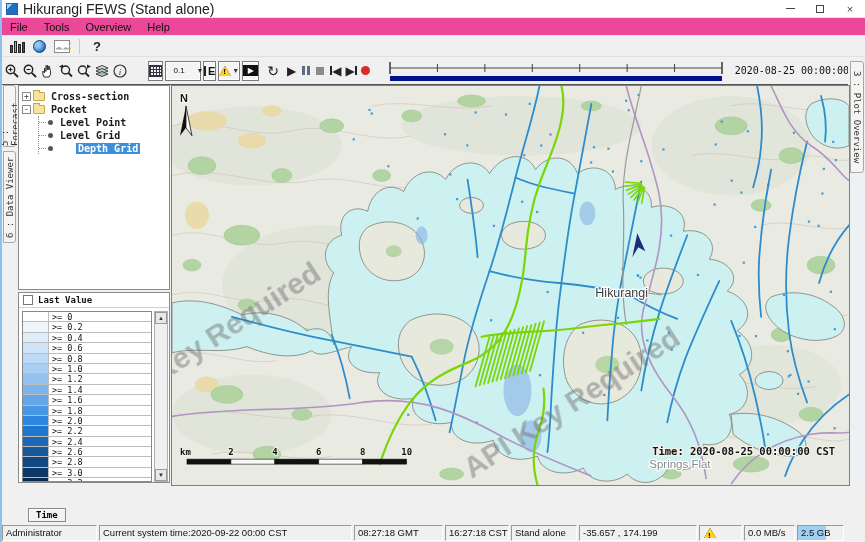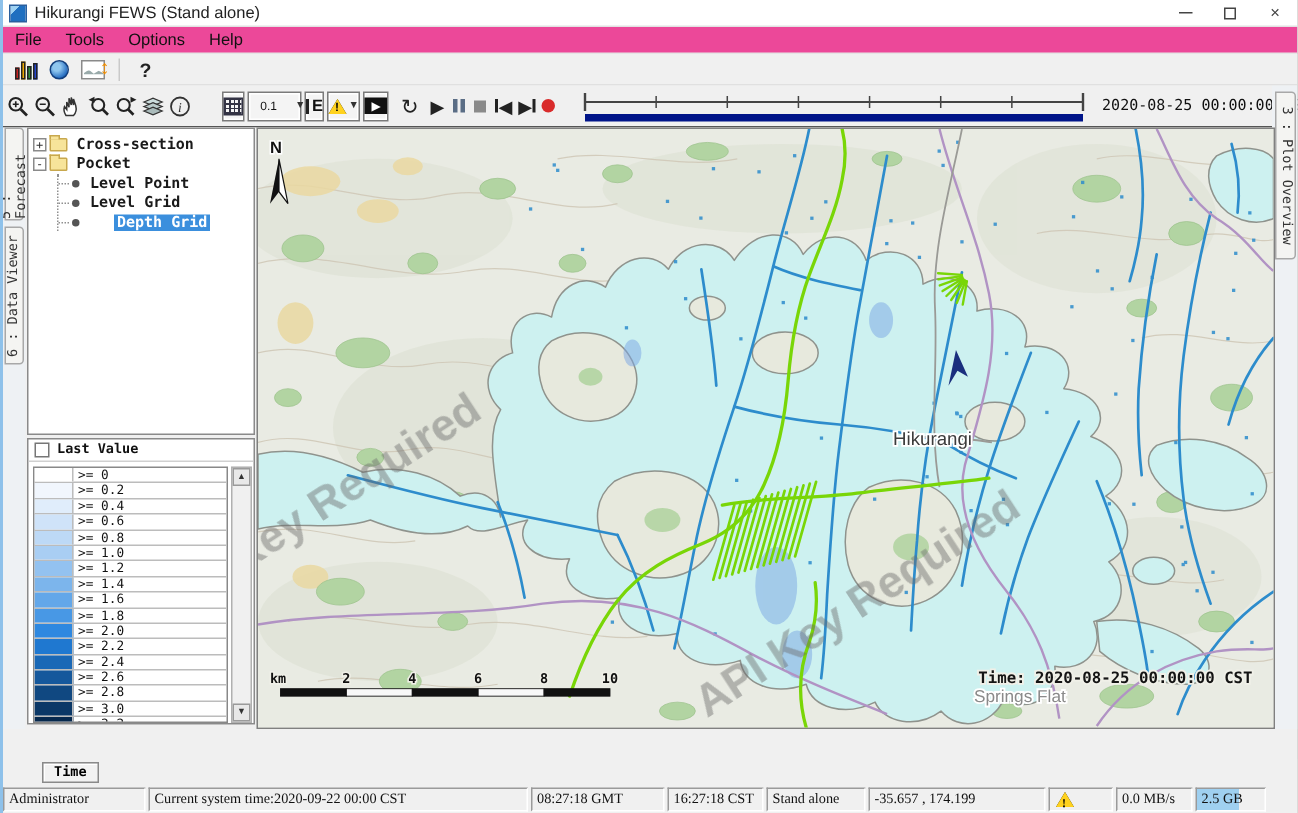--- a/index.html
+++ b/index.html
@@ -8,21 +8,21 @@
   #window {
     position:relative; width:865px; height:542px; background:#f0f0f0;
     border-left:2px solid #8ec1ea; overflow:hidden;
     font-size:11px; color:#111;
   }
   
   .titlebar { position:absolute; left:0; top:0; right:0; height:18px; background:#ffffff;
     display:flex; align-items:center; border-bottom:1px solid #e2e2e2;}
   .app-icon { width:12px; height:12px; margin:0 5px 0 4px;
     background:linear-gradient(135deg,#9fd2f2 0 30%,#1f6fc0 30% 100%); border:1px solid #2a5f9e; }
-  .title-text { font-size:11px; color:#222; }
+  .title-text { font-size:14px; color:#222; }
   .win-controls { margin-left:auto; display:flex; height:100%; }
   .win-btn { width:30px; height:100%; display:flex; align-items:center; justify-content:center; color:#444; font-size:11px; }
   .min-glyph { width:9px; height:1px; background:#444; display:inline-block; }
   .max-glyph { width:8px; height:8px; border:1px solid #444; display:inline-block; }
   
   .menubar { position:absolute; left:0; top:18px; right:0; height:18px; background:#ec4899;
     display:flex; align-items:center; gap:0; border-bottom:1px solid #e5e5e5;}
   .menu-item { padding:0 8px; font-size:11px; color:#111; }
   
   .toolbar1 { position:absolute; left:0; top:36px; right:0; height:21px; background:#f0f0f0;
@@ -121,21 +121,21 @@
   .tab-sphere { width:11px; height:11px; border-radius:50%;
     background:radial-gradient(circle at 35% 30%, #aee0f8 0 20%, #2a7fd4 60%, #123f7e 100%); }
   .tab-winbtn { font-size:9px; color:#222; margin-left:2px; }
   .max-mini { width:7px; height:7px; border:1px solid #222; display:inline-block; }
   
   .logs-row { position:absolute; left:15px; right:0; top:506px; height:18px; background:#f0f0f0; display:flex; align-items:center; }
   .logs-btn { margin-left:11px; padding:1px 7px; background:#f2f2f2; border:1px solid #8a8a8a;
     box-shadow:inset 1px 1px 0 #fff; font-family:"DejaVu Sans Mono", monospace; font-size:9px; font-weight:600; }
   .statusbar { position:absolute; left:0; right:0; top:524px; height:18px; background:#f0f0f0; display:flex; gap:2px; padding-top:1px; }
   .seg { height:16px; border:1px solid; border-color:#9a9a9a #ffffff #ffffff #9a9a9a; background:#f0f0f0;
-    font-family:Liberation Serif, serif; font-size:9.5px; line-height:14px; padding-left:3px; white-space:nowrap; overflow:hidden; flex:none; }
+    font-family:Liberation Sans, sans-serif; font-size:9.5px; line-height:14px; padding-left:3px; white-space:nowrap; overflow:hidden; flex:none; }
   .seg-warn { display:flex; align-items:center; justify-content:flex-start; padding-left:4px; }
   .seg-mem { background:linear-gradient(90deg,#9fd0f0 0 62%,#f0f0f0 62%); }
 </style>
 </head>
 <body>
 
 <div id="window">
 
   <div class="titlebar">
     <div class="app-icon"></div>
@@ -149,21 +149,21 @@
         </div>
       <div class="win-btn">
           <span>×</span>
         </div>
     </div>
   </div>
 
   <div class="menubar">
     <span class="menu-item">File</span>
     <span class="menu-item">Tools</span>
-    <span class="menu-item">Options</span>
+    <span class="menu-item">Overview</span>
     <span class="menu-item">Help</span>
   </div>
 
   <div class="toolbar1">
     <div class="tb1-icon books">
       <i style="height:8px;background:#cc2222"></i>
         <i style="height:12px;background:#eeaa00"></i>
         <i style="height:9px;background:#2a8a3a"></i>
         <i style="height:11px;background:#2244cc"></i>
     </div>

